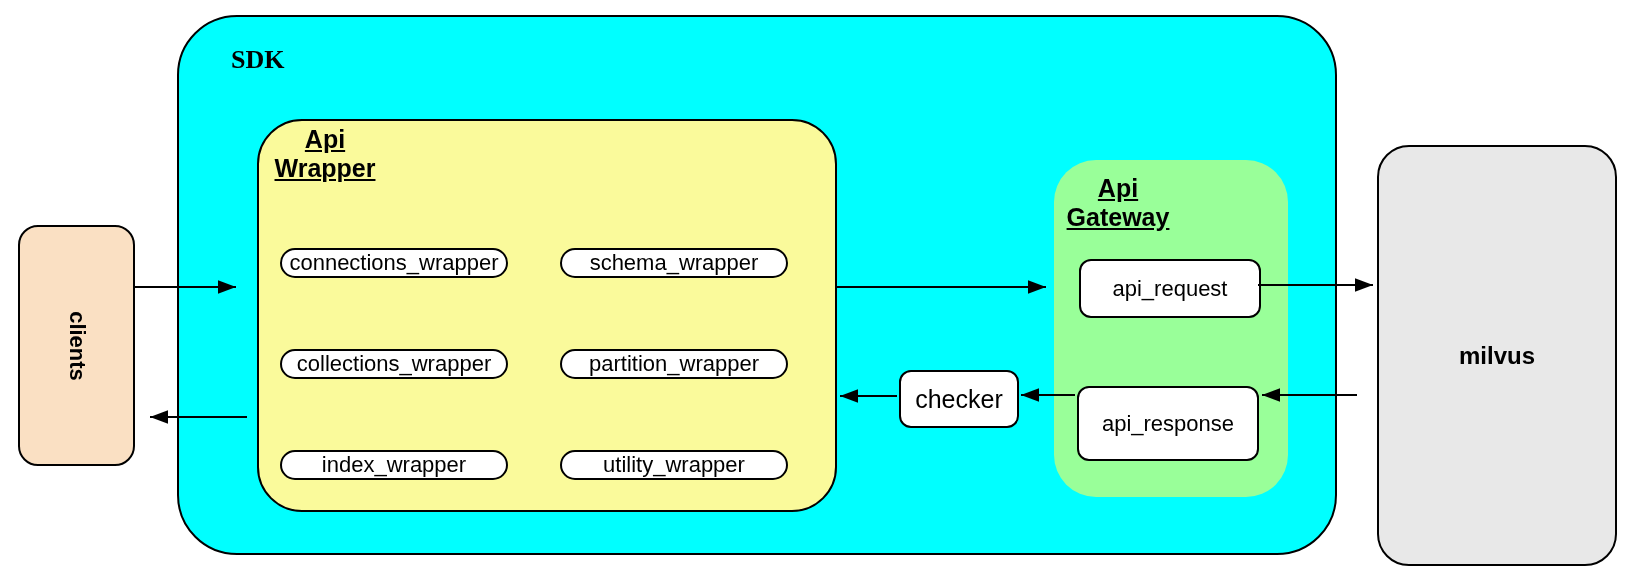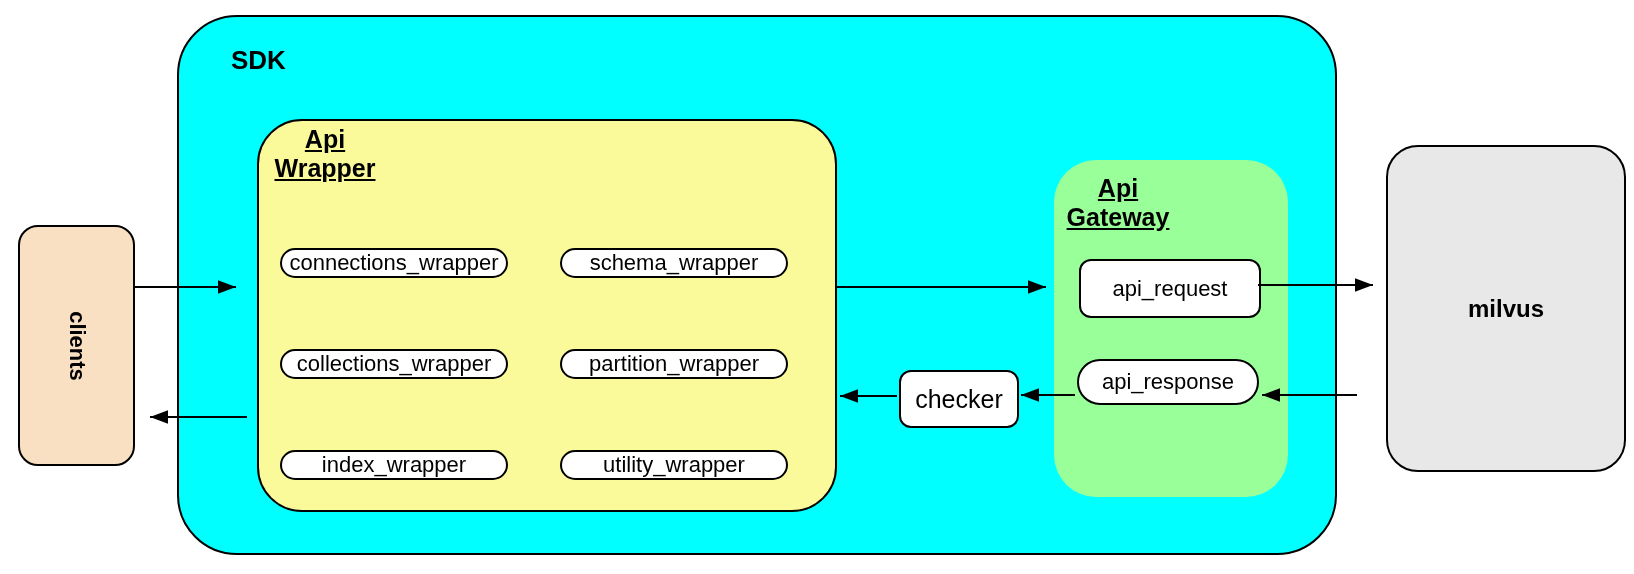--- a/index.html
+++ b/index.html
@@ -42,28 +42,28 @@
     font-size:22px;
     color:#000;
   }
   .sdk{
     left:177px; top:15px; width:1160px; height:540px;
     background:var(--sdk-fill);
     border-radius:60px;
   }
   .sdk-label{
     position:absolute; left:52px; top:28px;
-    font-weight:bold; font-size:26px; color:#000;
+    font-weight:bold; font-size:26px; color:#000;font-family:Liberation Serif, serif;
   }
   .milvus{
-    left:1377px; top:145px; width:240px; height:327px;
+    left:1377px; top:145px; width:240px; height:421px;
     background:var(--milvus-fill);
     border-radius:32px;
     display:flex; align-items:center; justify-content:center;
-    font-weight:bold; font-size:24px; color:#000;margin-left:9px;
+    font-weight:bold; font-size:24px; color:#000;
   }
   
   .api-wrapper{
     position:absolute;
     left:78px; top:102px; width:580px; height:393px;
     background:var(--api-wrapper-fill);
     border:2px solid var(--border);
     border-radius:45px;
   }
   .block-label{
@@ -114,21 +114,21 @@
   .api-gateway .block-label{ left:0; top:14px; width:128px; }
   .gbox{
     position:absolute;
     background:var(--node-fill);
     border:2px solid var(--border);
     border-radius:12px;
     display:flex; align-items:center; justify-content:center;
     font-size:22px; color:#000;
   }
   .api-request{ left:25px; top:99px;  width:182px; height:59px; }
-  .api-response{ left:23px; top:199px; width:182px; height:46px;border-radius:26px; }
+  .api-response{ left:23px; top:226px; width:182px; height:75px; }
   
   .arrows{
     position:absolute; left:0; top:0;
     pointer-events:none;
   }
   .arrows line{ stroke:#000; stroke-width:2; }
 </style>
 </head>
 <body>
 

